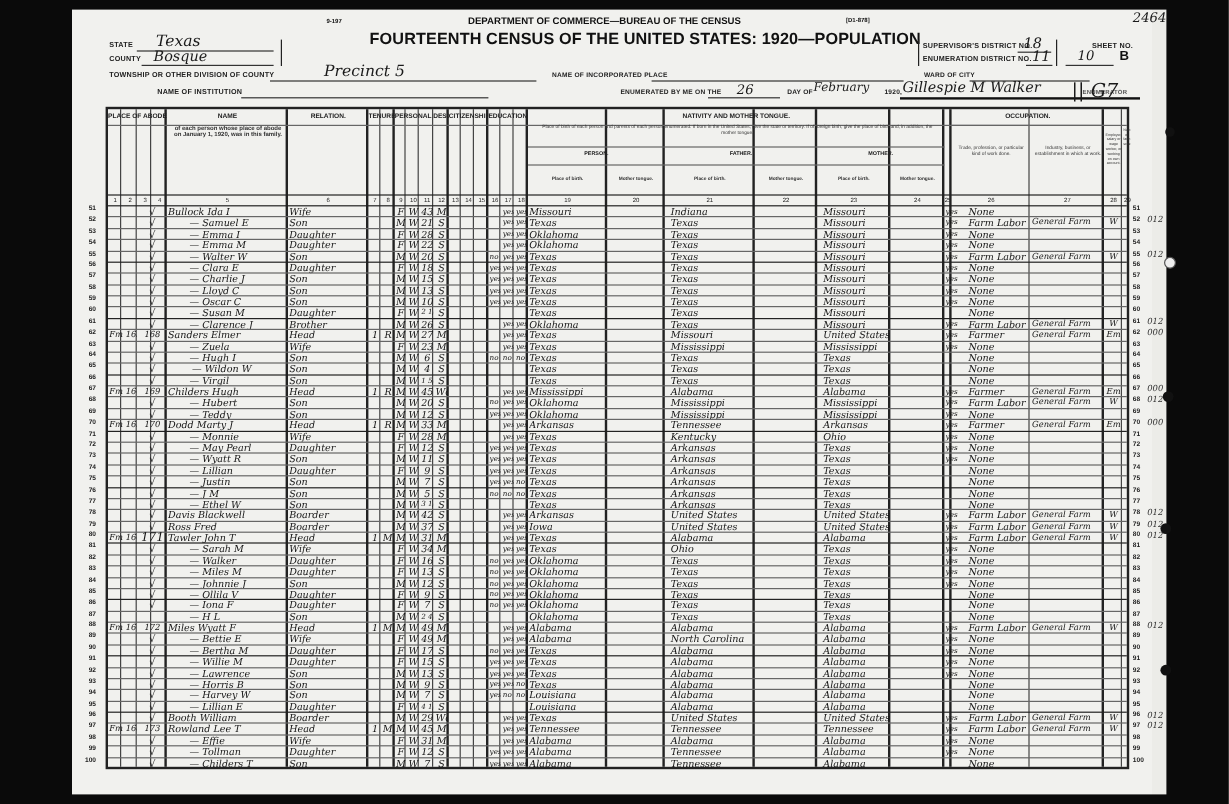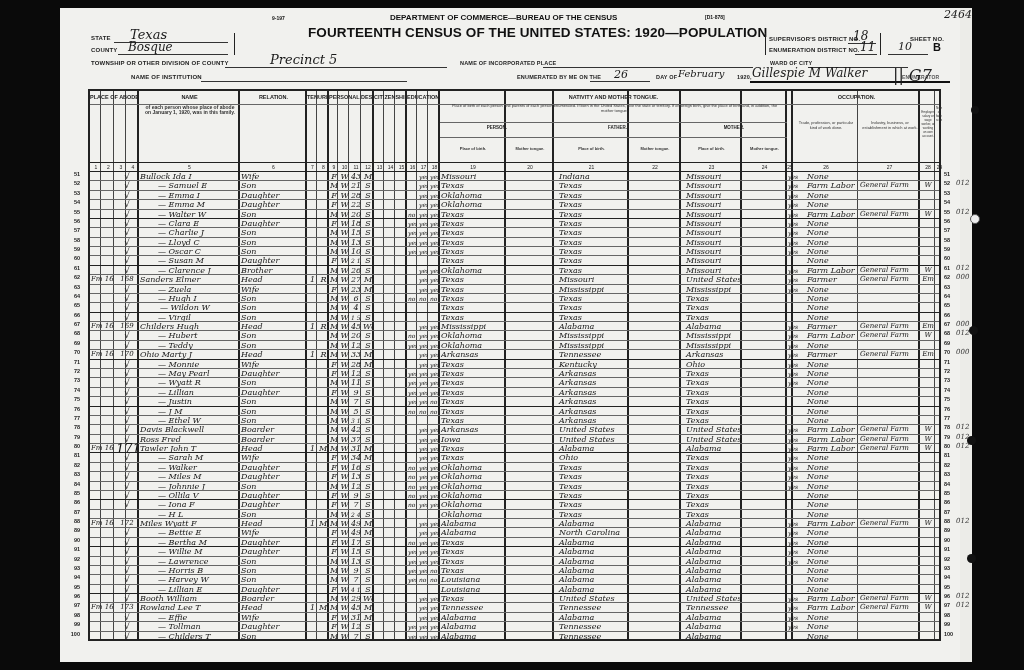--- a/index.html
+++ b/index.html
@@ -515,21 +515,21 @@
     <div class="cell" style="left: 351px; top: 248.84px; width: 64px;">Oklahoma</div>
     <div class="cell" style="left: 465px; top: 248.84px; width: 73px; padding-left: 4px;">Mississippi</div>
     <div class="cell" style="left: 592px; top: 248.84px; width: 59px; padding-left: 4px;">Mississippi</div>
     <div class="cell" style="left: 698px; top: 248.84px; width: 11px; font-size: 6px;">yes</div>
     <div class="cell" style="left: 711px; top: 248.84px; width: 57px; padding-left: 6px;">None</div>
     <div class="cell" style="left: 770px; top: 248.84px; width: 59px; font-size: 7px;"></div>
     <div class="cell" style="left: 831px; top: 248.84px; width: 14px; font-size: 7px; text-align: center;"></div>
     <div class="hline" style="top: 258.22px;"></div>
     <div class="cell" style="left: 1px; top: 258.22px; width: 23px; font-size: 7px;">Fm 165</div>
     <div class="cell" style="left: 26px; top: 258.22px; width: 22px; font-size: 7px; text-align: center;">170</div>
-    <div class="cell" style="left: 50px; top: 258.22px; width: 99px; padding-left: 0px;">Ohio Marty J</div>
+    <div class="cell" style="left: 50px; top: 258.22px; width: 99px; padding-left: 0px;">Dodd Marty J</div>
     <div class="cell" style="left: 151px; top: 258.22px; width: 65px;">Head</div>
     <div class="cell" style="left: 218px; top: 258.22px; width: 9px; text-align: center;">1</div>
     <div class="cell" style="left: 229px; top: 258.22px; width: 9px; text-align: center;">R</div>
     <div class="cell" style="left: 240px; top: 258.22px; width: 8px; text-align: center;">M</div>
     <div class="cell" style="left: 250px; top: 258.22px; width: 9px; text-align: center;">W</div>
     <div class="cell" style="left: 261px; top: 258.22px; width: 10px; text-align: center; font-size: 8px;">33</div>
     <div class="cell" style="left: 273px; top: 258.22px; width: 10px; text-align: center;">M</div>
     <div class="cell" style="left: 318px; top: 258.22px; width: 9px; font-size: 6px;"></div>
     <div class="cell" style="left: 329px; top: 258.22px; width: 9px; font-size: 6px;">yes</div>
     <div class="cell" style="left: 340px; top: 258.22px; width: 9px; font-size: 6px;">yes</div>
@@ -697,21 +697,21 @@
     <div class="cell" style="left: 340px; top: 342.64px; width: 9px; font-size: 6px;">yes</div>
     <div class="cell" style="left: 351px; top: 342.64px; width: 64px;">Iowa</div>
     <div class="cell" style="left: 465px; top: 342.64px; width: 73px; padding-left: 4px;">United States</div>
     <div class="cell" style="left: 592px; top: 342.64px; width: 59px; padding-left: 4px;">United States</div>
     <div class="cell" style="left: 698px; top: 342.64px; width: 11px; font-size: 6px;">yes</div>
     <div class="cell" style="left: 711px; top: 342.64px; width: 57px; padding-left: 6px;">Farm Labor</div>
     <div class="cell" style="left: 770px; top: 342.64px; width: 59px; font-size: 7px;">General Farm</div>
     <div class="cell" style="left: 831px; top: 342.64px; width: 14px; font-size: 7px; text-align: center;">W</div>
     <div class="hline" style="top: 352.02px;"></div>
     <div class="cell" style="left: 1px; top: 352.02px; width: 23px; font-size: 7px;">Fm 166</div>
-    <div class="cell" style="left: 26px; top: 352.02px; width: 22px; font-size: 13px; text-align: center;">171</div>
+    <div class="cell" style="left: 26px; top: 352.02px; width: 22px; font-size: 10px; text-align: center;">171</div>
     <div class="cell" style="left: 50px; top: 352.02px; width: 99px; padding-left: 0px;">Tawler John T</div>
     <div class="cell" style="left: 151px; top: 352.02px; width: 65px;">Head</div>
     <div class="cell" style="left: 218px; top: 352.02px; width: 9px; text-align: center;">1</div>
     <div class="cell" style="left: 229px; top: 352.02px; width: 9px; text-align: center;">Mt</div>
     <div class="cell" style="left: 240px; top: 352.02px; width: 8px; text-align: center;">M</div>
     <div class="cell" style="left: 250px; top: 352.02px; width: 9px; text-align: center;">W</div>
     <div class="cell" style="left: 261px; top: 352.02px; width: 10px; text-align: center; font-size: 8px;">31</div>
     <div class="cell" style="left: 273px; top: 352.02px; width: 10px; text-align: center;">M</div>
     <div class="cell" style="left: 318px; top: 352.02px; width: 9px; font-size: 6px;"></div>
     <div class="cell" style="left: 329px; top: 352.02px; width: 9px; font-size: 6px;">yes</div>

